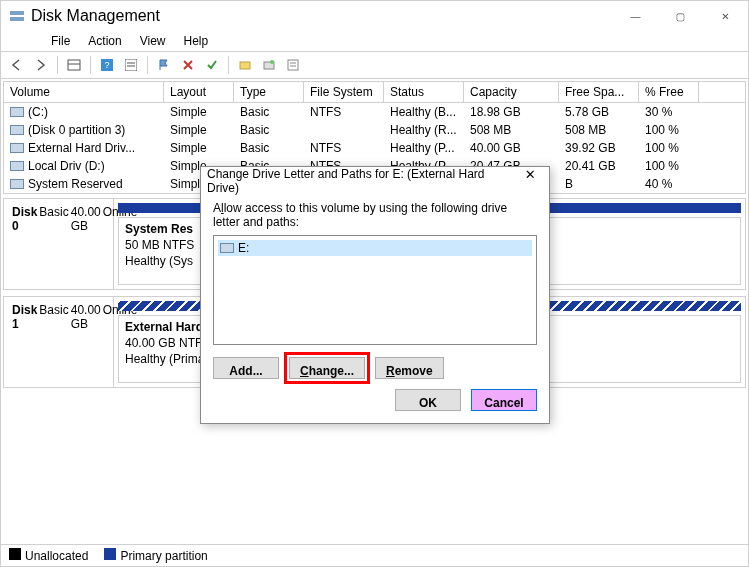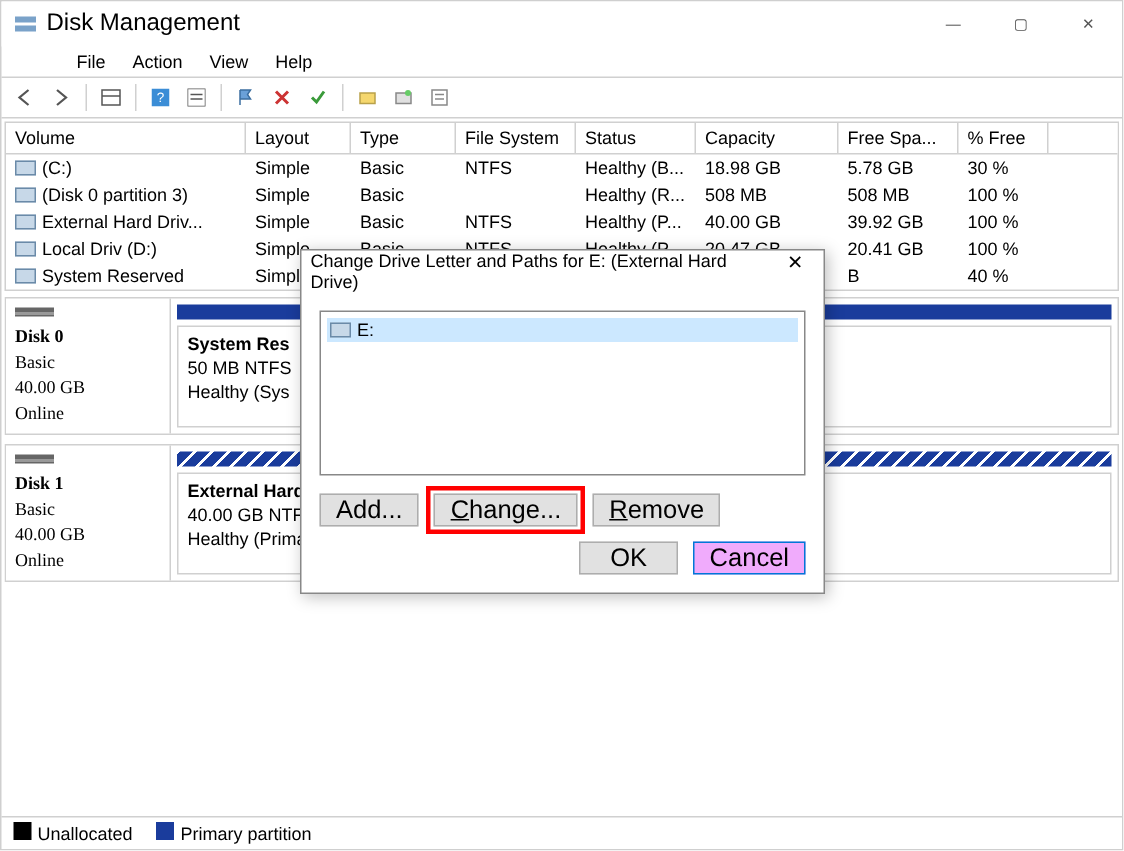--- a/index.html
+++ b/index.html
@@ -122,23 +122,22 @@
   .disk-panel {
     display: flex;
     border: 1px solid var(--border-light);
     height: 92px;
     background: #fff;
   }
   .disk-left {
     width: 110px;
     border-right: 1px solid var(--border-light);
     padding: 6px;
-    display: flex; flex-direction: column;
+    display: flex; flex-direction: row;
     gap: 2px;
-    font-family: Liberation Serif, serif;
   }
   .stripe-icon {
     width: 26px; height: 8px;
     background: linear-gradient(180deg,#666 0 3px,#999 3px 5px,#666 5px 8px);
     margin-bottom: 4px;
   }
   .disk-right {
     flex: 1;
     display: flex; flex-direction: column;
   }
@@ -220,23 +219,24 @@
     padding: 8px 12px 4px 12px;
   }
   .dialog-btnrow2 {
     display: flex; gap: 10px; justify-content: flex-end;
     padding: 6px 12px 12px 12px;
   }
   .btn {
     min-width: 66px; height: 22px;
     background: var(--btn-bg);
     border: 1px solid var(--btn-border);
-    font-size: 17px;
-    display: inline-flex; align-items: flex-start; justify-content: center;
+    font-size: 12px;
+    display: inline-flex; align-items: flex-end; justify-content: center;
     padding: 0 10px;
+    font-weight: bold;
   }
   .btn .u { text-decoration: underline; }
   .cancel-btn {
     background: #f0abfc;
     border: 1.5px solid #0078d7;
   }
   .change-highlight {
     outline: 3px solid var(--highlight-red);
     outline-offset: 2px;
   }
@@ -471,20 +471,23 @@
   </div>
 </div>
 
 <div class="dialog">
   <div class="dialog-title">
     <span>Change Drive Letter and Paths for E: (External Hard Drive)</span>
     <span class="spacer"></span>
     <span class="dialog-close">✕</span>
   </div>
   <div class="dialog-body">
+    <div class="prompt">
+      <span>A</span><span class="u">l</span><span>low access to this volume by using the following drive letter and paths:</span>
+    </div>
     <div class="paths-box">
       <div class="path-item sel">
         <span class="disk-icon"></span>
         <span>E:</span>
       </div>
     </div>
   </div>
   <div class="dialog-btnrow1">
     <span class="btn">
         <span>Add...</span>

